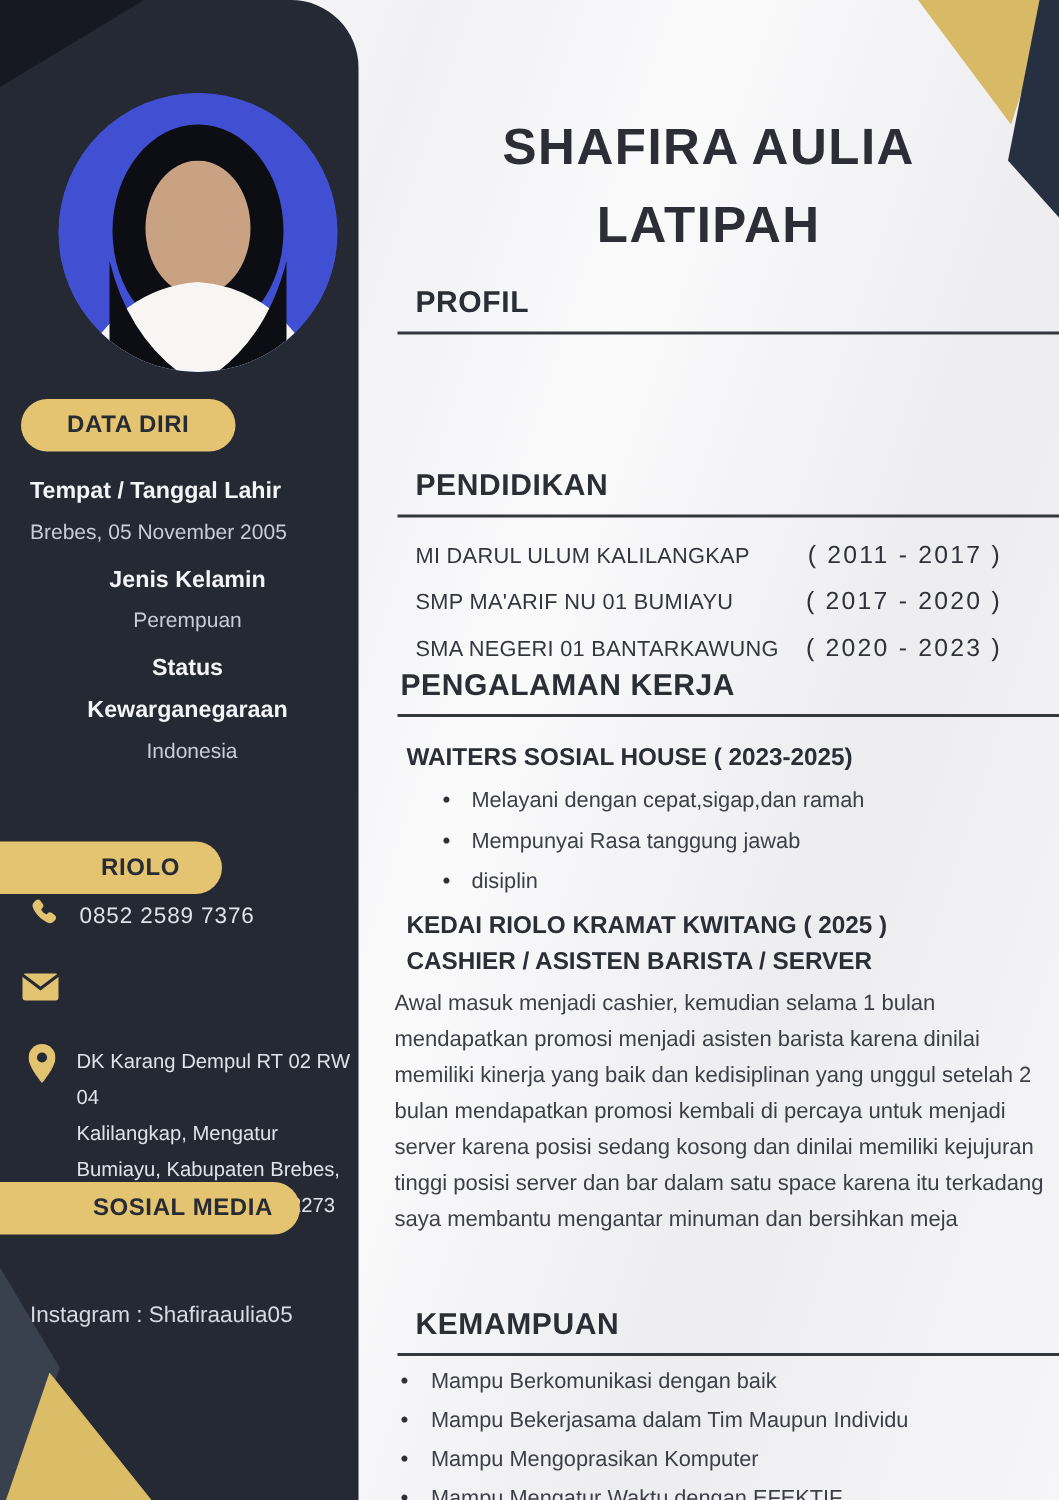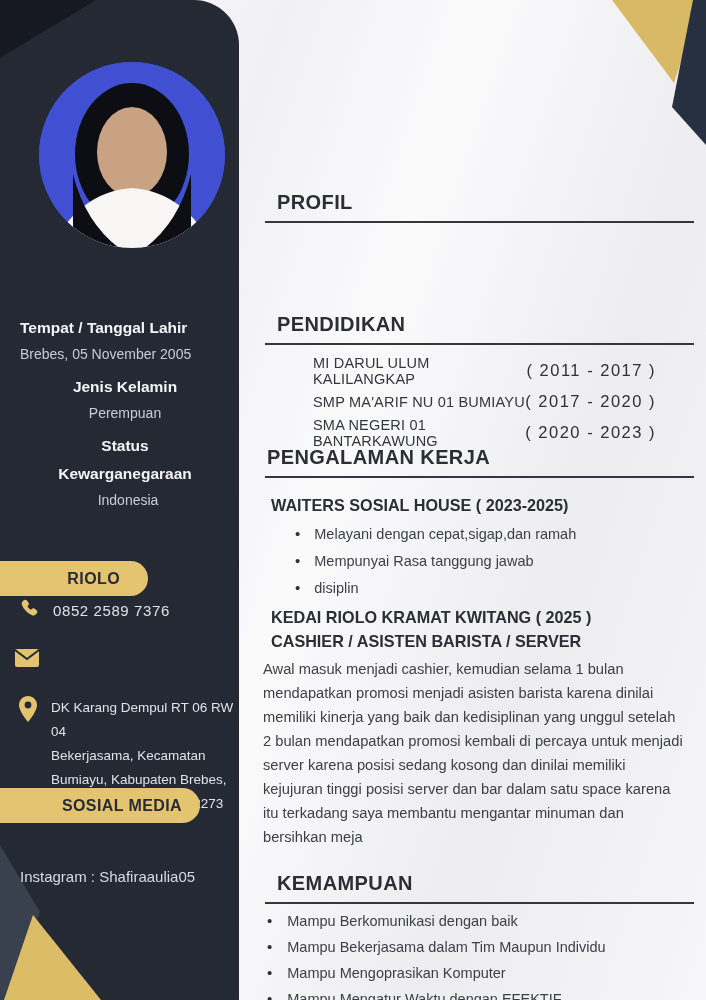--- a/index.html
+++ b/index.html
@@ -35,26 +35,26 @@
   .contact-row{position:absolute;left:17px;display:flex;align-items:flex-start;}
   .contact-row .cicon{flex:0 0 auto;margin-right:14px;}
   .contact-text{font-size:15px;letter-spacing:.6px;color:#dfe2e9;padding-top:3px;}
   .contact-email{font-size:13.5px;letter-spacing:.2px;color:#dfe2e9;padding-top:2px;}
   .addr{font-size:13.5px;line-height:24px;color:#dfe2e9;padding-top:0;}
   .insta{position:absolute;left:20px;top:868px;font-size:15px;color:#d6dae2;}
   
   .main{position:absolute;left:239px;top:0;width:467px;height:1000px;z-index:3;}
   .title{position:absolute;top:72px;left:0;right:0;text-align:center;
     font-weight:bold;font-size:34px;line-height:52px;letter-spacing:1px;color:#2d2e35;}
-  .section{position:absolute;left:0;right:12px;}
+  .section{position:absolute;left:0;right:0;}
   .sec-h{margin:0 0 0 38px;font-weight:bold;font-size:20px;line-height:24px;letter-spacing:.4px;color:#2c2e36;}
   .sec-h.exp{margin-left:28px;}
   .rule{height:2px;background:#35373e;margin:7px 0 0 26px;}
   .body-text{margin:10px 14px 0 24px;font-size:15px;line-height:27px;color:#3c3f46;}
-  .edu-rows{margin-top:10px;margin-left:36px;}
+  .edu-rows{margin-top:10px;}
   .edu-row{display:flex;justify-content:space-between;align-items:center;margin:0 38px 0 38px;height:31px;}
   .edu-school{font-size:14.5px;letter-spacing:.2px;color:#34363e;}
   .edu-years{font-size:16.5px;letter-spacing:1.5px;color:#2f3138;white-space:nowrap;}
   .job-title{margin:16px 0 0 32px;font-weight:bold;font-size:16.2px;line-height:22px;color:#2c2e36;}
   .job-title.two{margin-top:8px;line-height:24px;}
   .blt{display:flex;align-items:flex-start;margin:10px 0 0 56px;font-size:14.5px;line-height:17px;color:#3c3f46;}
   .blt .dot{margin-right:14px;font-size:15px;line-height:16px;color:#2e3036;}
   .job-desc{margin:4px 10px 0 24px;font-size:14.7px;line-height:24px;color:#3c3f46;}
   .skill{display:flex;align-items:flex-start;margin:9px 0 0 28px;font-size:14.5px;line-height:17px;color:#3c3f46;}
   .skill .dot{margin-right:15px;font-size:15px;line-height:16px;color:#2e3036;}
@@ -82,20 +82,23 @@
         <circle cx="93" cy="93" r="93" fill="#4150d3"></circle>
         <ellipse cx="93" cy="92" rx="57" ry="71" fill="#0d0e13"></ellipse>
         <ellipse cx="93" cy="90" rx="35" ry="45" fill="#c9a183"></ellipse>
         <path d="M93 45 C 70 45 58 62 58 80 L58 60 Q75 38 93 38 Q111 38 128 60 L128 80 C128 62 116 45 93 45 Z" fill="#0d0e13"></path>
         <path d="M12 186 Q 40 130 93 126 Q 146 130 174 186 Z" fill="#f7f6f4"></path>
         <path d="M34 112 Q 46 160 80 186 L 34 186 Z" fill="#0d0e13"></path>
         <path d="M152 112 Q 140 160 106 186 L 152 186 Z" fill="#0d0e13"></path>
       </svg>
     </div>
 
+    <div class="badge b1">
+      <span>DATA DIRI</span>
+    </div>
 
     <div class="fields">
       <div class="sb-label">Tempat / Tanggal Lahir</div>
       <div class="sb-value">Brebes, 05 November 2005</div>
       <div class="sb-label ind">Jenis Kelamin</div>
       <div class="sb-value ind">Perempuan</div>
       <div class="sb-label ind">Status</div>
       <div class="sb-label ind">Kewarganegaraan</div>
       <div class="sb-value ind" style="padding-left:12px;">Indonesia</div>
     </div>
@@ -117,36 +120,40 @@
         <path d="M1 2 L13 11 L25 2" fill="none" stroke="#242933" stroke-width="2"></path>
       </svg>
     </div>
 
     <div class="contact-row" style="top:696px;left:19px;">
       <svg class="cicon" width="18" height="26" viewBox="0 0 18 26">
         <path d="M9 0C4 0 0 4 0 9c0 6.6 9 17 9 17s9-10.4 9-17c0-5-4-9-9-9z" fill="#e2c370"></path>
         <circle cx="9" cy="9" r="3.4" fill="#242933"></circle>
       </svg>
       <div class="addr">
-        <div>DK Karang Dempul RT 06 RW 04</div>
-        <div>Bekerjasama, Kecamatan</div>
+        <div>DK Karang Dempul RT 02 RW 04</div>
+        <div>Kalilangkap, Mengatur</div>
         <div>Bumiayu, Kabupaten Brebes,</div>
         <div>Provinsi Jawa Tengah 52273</div>
       </div>
     </div>
 
     <div class="badge b3">
       <span>SOSIAL MEDIA</span>
     </div>
 
     <div class="insta">Instagram : Shafiraaulia05</div>
   </div>
 
   <div class="main">
 
+    <div class="title">
+      <div>SHAFIRA AULIA</div>
+      <div>LATIPAH</div>
+    </div>
 
     <div class="section" style="top:190px;">
       <h2 class="sec-h">PROFIL</h2>
       <div class="rule"></div>
     </div>
 
     <div class="section" style="top:312px;">
       <h2 class="sec-h">PENDIDIKAN</h2>
       <div class="rule"></div>
       <div class="edu-rows">

